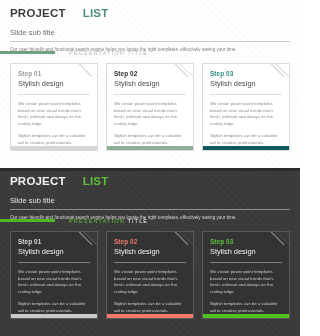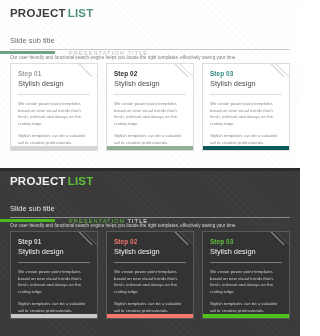--- a/index.html
+++ b/index.html
@@ -35,25 +35,25 @@
   .inner { position: absolute; inset: 0; z-index: 3; }
 
   
   .header { position: absolute; left: 10px; top: 7px; right: 10px; }
   .title {
     font-size: 11.5px; font-weight: bold; letter-spacing: .2px;
     line-height: 12px; white-space: nowrap;
   }
   .light .title { color: #3b3b3b; }
   .dark  .title { color: #f2f2f2; }
-  .title .accent { margin-left: 2px; }
+  .title .accent { margin-left: 17px; }
   .light .title .accent { color: #4f8f7d; }
   .dark  .title .accent { color: #5fc13b; }
 
-  .subtitle { font-size: 7.5px; line-height: 11px; margin-top: 16px; }
+  .subtitle { font-size: 7.5px; line-height: 11px; margin-top: 8px; }
   .light .subtitle { color: #6e6e6e; }
   .dark  .subtitle { color: #e2e2e2; }
 
   .rule { height: 1px; margin-top: 3px; }
   .light .rule { background: #c9c9c9; }
   .dark  .rule { background: #8d8d8d; }
 
   .lede { font-size: 4.6px; line-height: 7px; margin-top: 3.5px; }
   .light .lede { color: #7d7d7d; }
   .dark  .lede { color: #d8d8d8; }

